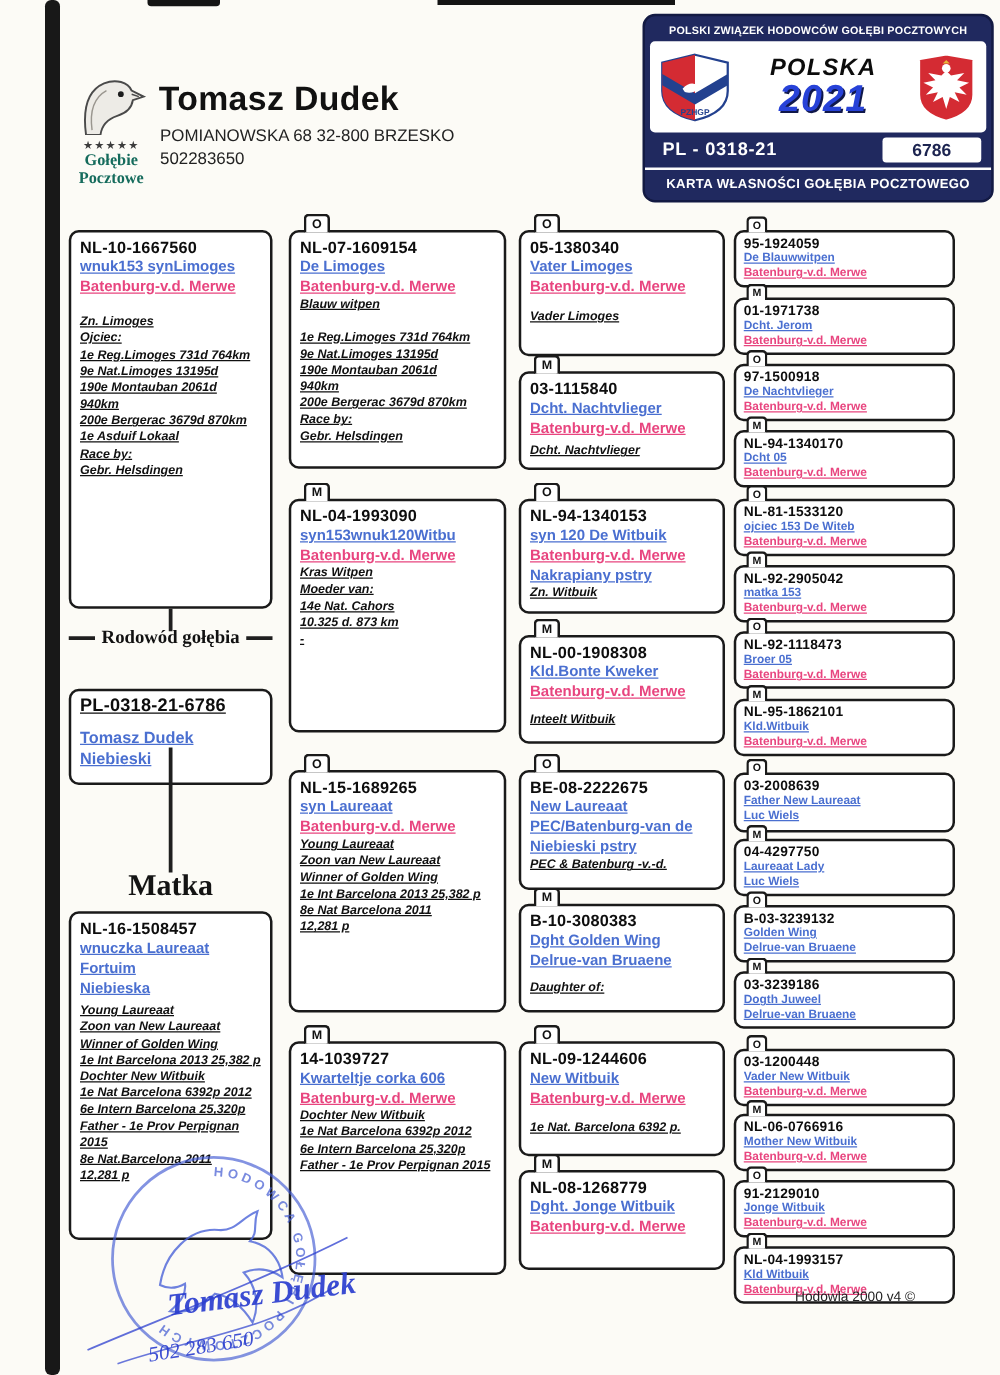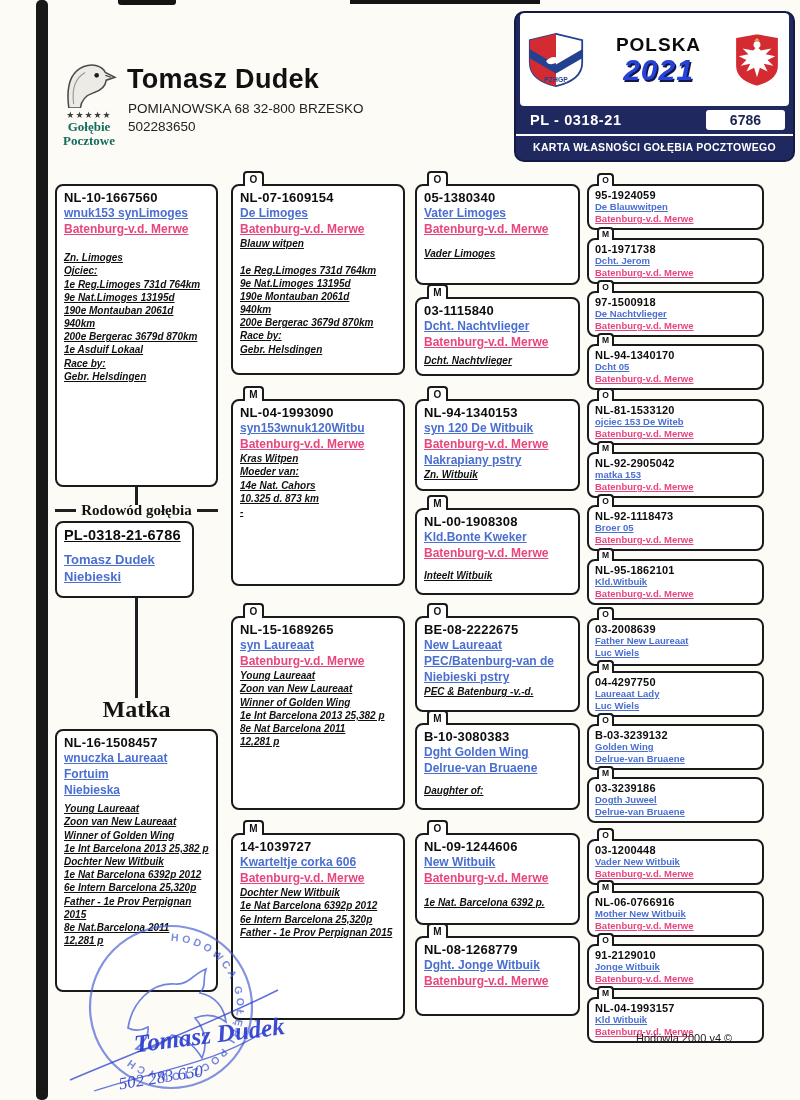--- a/index.html
+++ b/index.html
@@ -20,21 +20,21 @@
   .logo-stars { font-size:9px; letter-spacing:1px; color:#3c3c3c; margin-top:-2px; }
   .logo-text { font-family:"Liberation Serif", serif; font-weight:bold; font-size:13px; color:#156b5c; line-height:1.08; }
 
   
   .badge { background:#20295f; border:2px solid #131a43; border-radius:10px;
            display:flex; flex-direction:column; overflow:hidden; }
   .badge-fed { color:#fff; font-size:8.6px; font-weight:bold; text-align:center; padding:6px 4px 4px; letter-spacing:.2px; }
   .badge-mid { background:#fff; margin:0 4px; border-radius:4px; flex:1;
                display:flex; align-items:center; justify-content:space-between; padding:2px 8px; }
   .badge-cwrap { flex:1; text-align:center; }
-  .badge-country { font-size:19px; font-weight:bold; color:#0c0c0c; letter-spacing:1px; }
+  .badge-country { font-size:19px; font-weight:bold; font-style:italic; color:#0c0c0c; letter-spacing:1px; }
   .badge-year { font-size:30px; font-weight:bold; font-style:italic; color:#2742d8; line-height:.95; letter-spacing:1px; text-shadow:1.5px 1.5px 0 #10184a; }
   .badge-ring-row { display:flex; align-items:center; justify-content:space-between; padding:3px 8px 3px 14px; height:28px; }
   .badge-ring { color:#fff; font-weight:bold; font-size:14.5px; letter-spacing:.6px; }
   .badge-serial { background:#fff; color:#1c2450; font-weight:bold; font-size:14px; border-radius:3px; padding:2px 24px; }
   .badge-card-title { background:#20295f; color:#fff; text-align:center; font-size:10.5px; font-weight:bold; padding:5px 0 7px; border-top:2px solid #fdfdfd; letter-spacing:.3px; }
 
   
   .pbox { position:absolute; background:#fff; border:2.5px solid #1a1a1a; border-radius:8px; padding:4px 7px 2px; }
   .tab { position:absolute; top:-15px; left:10px; width:21px; height:15px; background:#fff;
          border:2px solid #1a1a1a; border-bottom:none; border-radius:4px 4px 0 0;
@@ -80,20 +80,21 @@
     <div class="logo-stars">★★★★★</div>
     <div class="logo-text">Gołębie</div>
     <div class="logo-text">Pocztowe</div>
   </div>
 
   <div class="abs hname" style="left:127px;top:64px">Tomasz Dudek</div>
   <div class="abs hline2" style="left:128px;top:101px">POMIANOWSKA 68  32-800 BRZESKO</div>
   <div class="abs hline2" style="left:128px;top:119px">502283650</div>
 
   <div class="abs badge" style="left:514px;top:11px;width:281px;height:151px">
+    <div class="badge-fed">POLSKI ZWIĄZEK HODOWCÓW GOŁĘBI POCZTOWYCH</div>
     <div class="badge-mid">
       <svg width="56" height="56" viewBox="0 0 62 62">
         <path d="M31 2 L60 9 V34 Q60 53 31 60 Q2 53 2 34 V9 Z" fill="#ffffff" stroke="#23418f" stroke-width="2"></path>
         <path d="M31 2 L2 9 V34 Q2 53 31 60 Z" fill="#d42b33"></path>
         <path d="M2 19 L31 36 L60 19 V29 L31 46 L2 29 Z" fill="#23418f"></path>
         <path d="M20 32 Q27 25 33 29 Q38 24 43 25 Q39 30 34 32 Q29 37 22 35 Z" fill="#ffffff"></path>
         <text x="31" y="55" font-size="7.5" font-weight="bold" fill="#23418f" text-anchor="middle">PZHGP</text>
       </svg>
       <div class="badge-cwrap">
         <div class="badge-country">POLSKA</div>
@@ -129,21 +130,21 @@
 Gebr. Helsdingen</div>
   </div>
 
   <div class="vline" style="left:135px;top:487px;height:18px"></div>
 
   <div class="abs rodo" style="left:55px;top:502px;width:163px">
     <span class="hl"></span>
       <span>Rodowód gołębia</span>
       <span class="hl"></span>
   </div>
-  <div class="pbox" style="left:55px;top:521px;width:139px;height:77px">
+  <div class="pbox" style="left:55px;top:551px;width:163px;height:77px">
     <div class="ring ring-u">PL-0318-21-6786</div>
     <div class="lnk blue mt8" style="font-size:13px">Tomasz Dudek</div>
     <div class="lnk blue" style="font-size:13px">Niebieski</div>
   </div>
 
   <div class="vline" style="left:135px;top:598px;height:100px"></div>
 
   <div class="gtitle" style="left:55px;top:696px;width:163px;font-size:24px">Matka</div>
   <div class="pbox" style="left:55px;top:729px;width:163px;height:263px">
     <div class="ring">NL-16-1508457</div>

